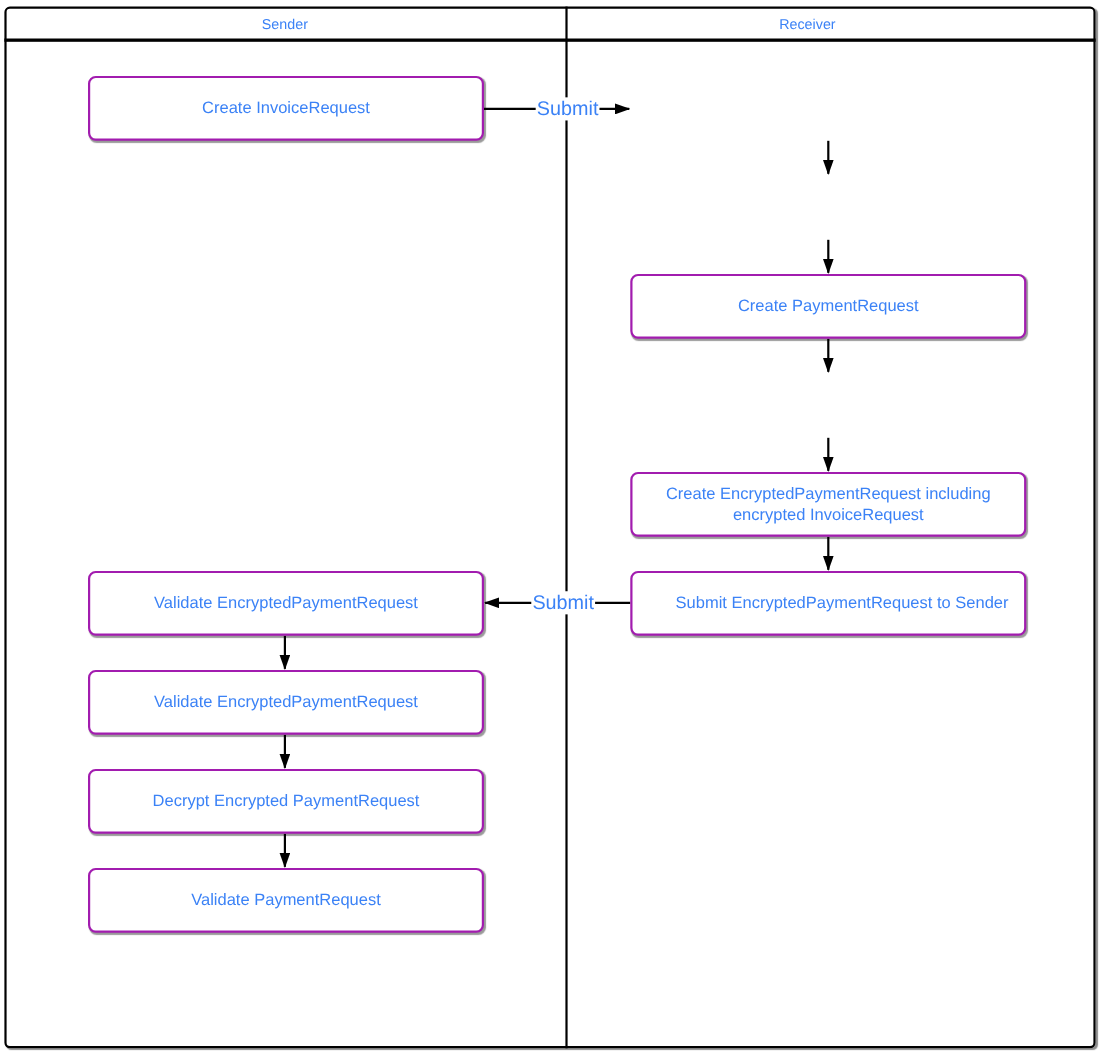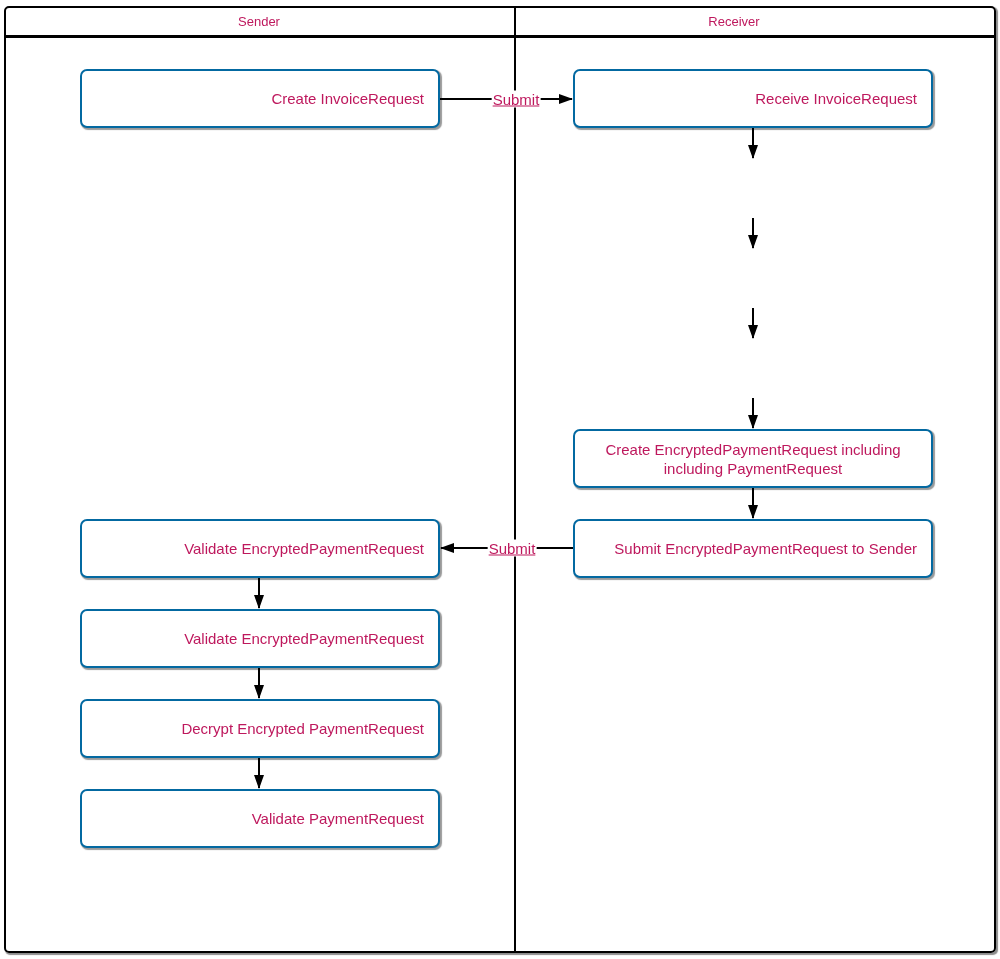--- a/index.html
+++ b/index.html
@@ -2,21 +2,21 @@
 <html><head>
 <meta charset="utf-8">
 <style>
   html, body { margin: 0; padding: 0; background: #ffffff; }
   .canvas {
     position: relative;
     width: 1000px;
     height: 959px;
     background: #ffffff;
     font-family: "Liberation Sans", sans-serif;
-    color: #be185d;
+    color: #3b82f6;
     overflow: hidden;
   }
   .frame {
     position: absolute;
     left: 4px; top: 6px;
     width: 992px; height: 947px;
     box-sizing: border-box;
     border: 2px solid #000;
     border-radius: 5px;
     box-shadow: 1.5px 1.5px 1px rgba(0,0,0,0.45);
@@ -39,44 +39,43 @@
     top: 7px; height: 28px;
     display: flex; align-items: center; justify-content: center;
     font-size: 13px;
   }
   .lane-title.sender { left: 4px; width: 510px; }
   .lane-title.receiver { left: 516px; width: 436px; }
   .node {
     position: absolute;
     width: 360px; height: 59px;
     box-sizing: border-box;
-    border: 2px solid #0369a1;
+    border: 2px solid #a21caf;
     border-radius: 7px;
     background: #ffffff;
     box-shadow: 1.5px 1.5px 1px rgba(0,0,0,0.4);
-    display: flex; align-items: center; justify-content: flex-end;
+    display: flex; align-items: center; justify-content: center;
     text-align: center;
     font-size: 15px;
     line-height: 19px;
     padding: 0 14px;
   }
   .arrows {
     position: absolute;
     left: 0; top: 0;
     width: 1000px; height: 959px;
     pointer-events: none;
   }
   .edge-label {
     position: absolute;
     transform: translate(-50%, -50%);
     background: #ffffff;
-    font-size: 15px;
+    font-size: 18px;
     padding: 0 1px;
     white-space: nowrap;
-    text-decoration: underline;
   }
 </style>
 </head>
 <body>
 
 <div class="canvas">
 
   <div class="frame"></div>
   <div class="divider"></div>
   <div class="header-sep"></div>
@@ -122,23 +121,23 @@
   <div class="node" style="left:80px; top:699px;">
     <span>Decrypt Encrypted PaymentRequest</span>
   </div>
   <div class="node" style="left:80px; top:609px;">
     <span>Validate EncryptedPaymentRequest</span>
   </div>
   <div class="node" style="left:80px; top:789px;">
     <span>Validate PaymentRequest</span>
   </div>
 
-  <div class="node" style="left:573px; top:69px;">
-    <span>Receive InvoiceRequest</span>
+  <div class="node" style="left:573px; top:249px;">
+    <span>Create PaymentRequest</span>
   </div>
   <div class="node" style="left:573px; top:429px;">
-    <span>Create EncryptedPaymentRequest including including PaymentRequest</span>
+    <span>Create EncryptedPaymentRequest including encrypted InvoiceRequest</span>
   </div>
   <div class="node" style="left:573px; top:519px;padding-left:39px;">
     <span>Submit EncryptedPaymentRequest to Sender</span>
   </div>
 
 </div>
 
 </body></html>

